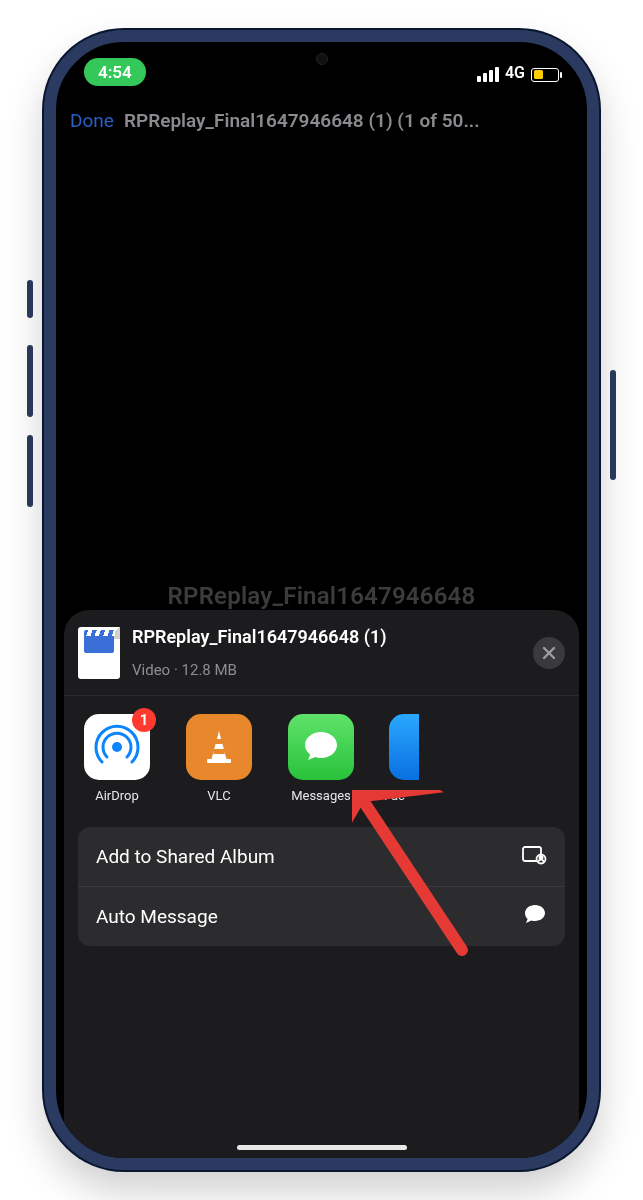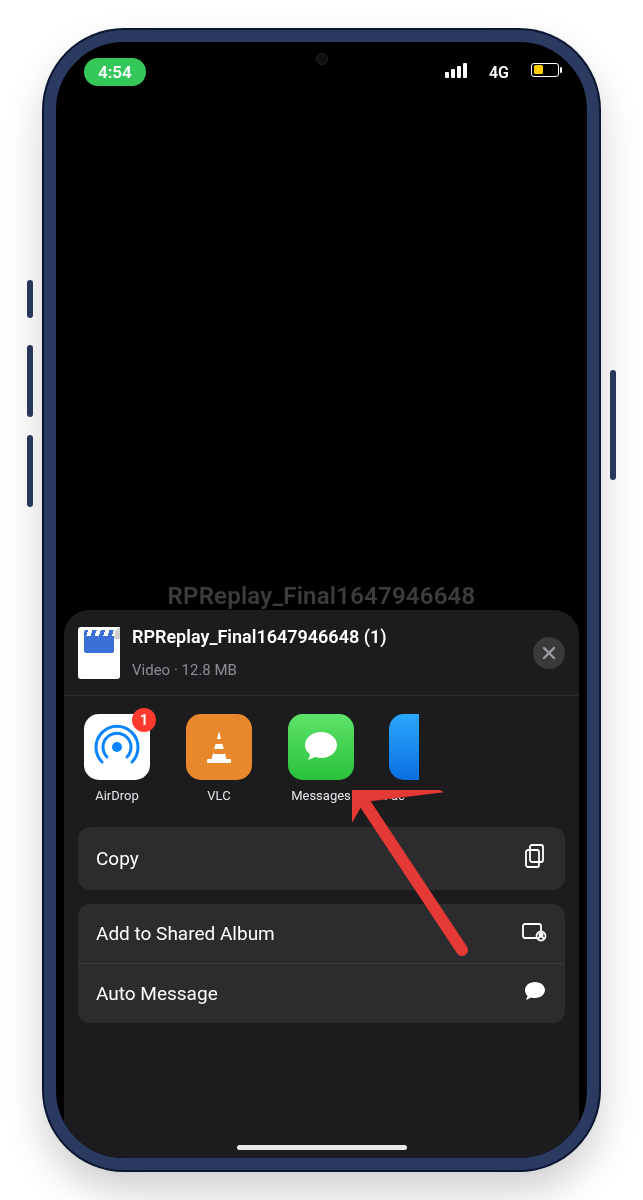--- a/index.html
+++ b/index.html
@@ -74,22 +74,22 @@
   .time-pill {
     background: #34c759;
     color: #fff;
     font-weight: 600;
     padding: 4px 14px;
     border-radius: 18px;
     font-size: 17px;
   }
   .status-right {
     display: flex;
-    align-items: flex-start;
-    gap: 22px;
+    align-items: flex-end;
+    gap: 6px;
     font-weight: 600;
   }
   .signal {
     display: inline-flex;
     align-items: flex-end;
     gap: 2px;
   }
   .signal span {
     width: 4px;
     background: #fff;
@@ -272,20 +272,24 @@
           <span></span>
           <span></span>
       </span>
       <span style="font-size:16px">4G</span>
       <span class="battery">
           <span class="fill"></span>
         </span>
     </div>
   </div>
 
+  <div class="nav-bar">
+    <span class="done-link">Done</span>
+    <span class="title-dim">RPReplay_Final1647946648 (1) (1 of 50...</span>
+  </div>
 
   <div class="bg-label">RPReplay_Final1647946648</div>
 
   <div class="sheet">
     <div class="sheet-header">
       <div class="file-thumb">
         <div class="clapper"></div>
       </div>
       <div class="sheet-title-wrap">
         <div class="sheet-title">RPReplay_Final1647946648 (1)</div>
@@ -336,31 +340,20 @@
       </div>
 
 
       <div class="app" style="width:40px">
         <div class="icon extra" style="width:30px;border-top-right-radius:0;border-bottom-right-radius:0"></div>
         <div style="text-align:left">Fac</div>
       </div>
     </div>
 
     <div class="actions">
-      <div class="action-group">
-        <div class="action-item">
-          <span>Copy</span>
-          <span class="ic">
-            <svg width="24" height="26" viewBox="0 0 24 26" fill="none" stroke="#fff" stroke-width="1.8">
-              <rect x="7" y="2" width="13" height="17" rx="2"></rect>
-              <rect x="3" y="7" width="13" height="17" rx="2"></rect>
-            </svg>
-          </span>
-        </div>
-      </div>
 
       <div class="action-group">
         <div class="action-item">
           <span>Add to Shared Album</span>
           <span class="ic">
             <svg width="26" height="22" viewBox="0 0 26 22" fill="none" stroke="#fff" stroke-width="1.8">
               <rect x="2" y="4" width="18" height="14" rx="2"></rect>
               <circle cx="20" cy="16" r="4.5" fill="#2c2c2e"></circle>
               <circle cx="20" cy="14.5" r="1.6" fill="#fff"></circle>
               <path d="M17 19c.6-1.6 1.8-2.4 3-2.4s2.4.8 3 2.4" stroke="#fff" fill="none"></path>

